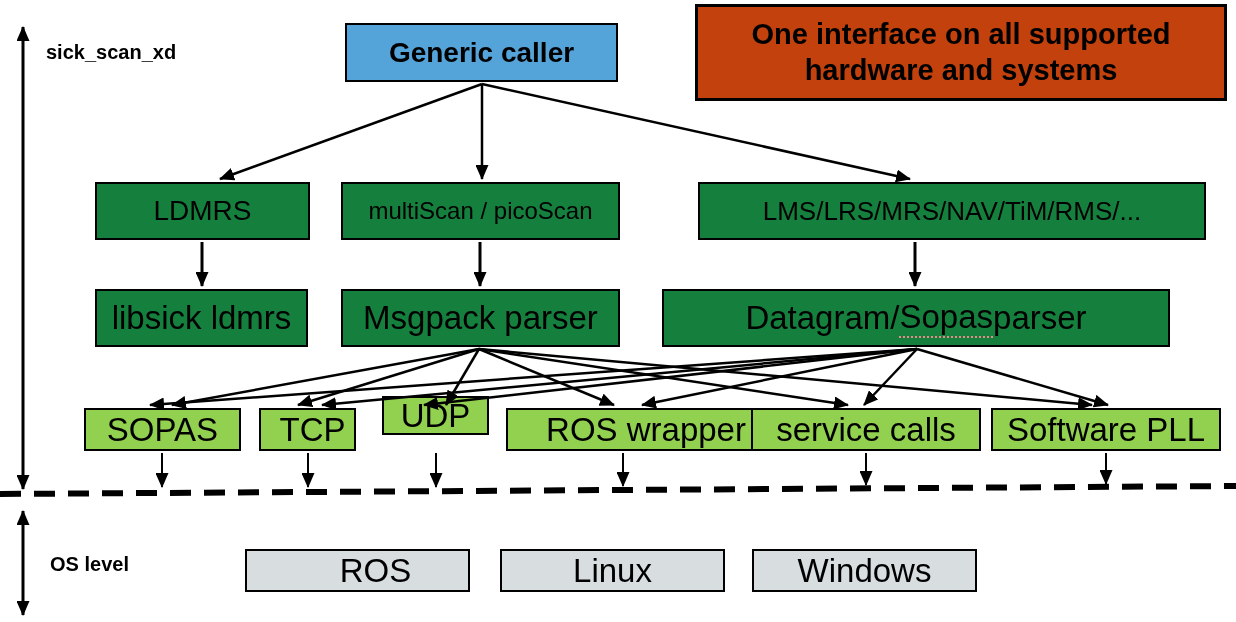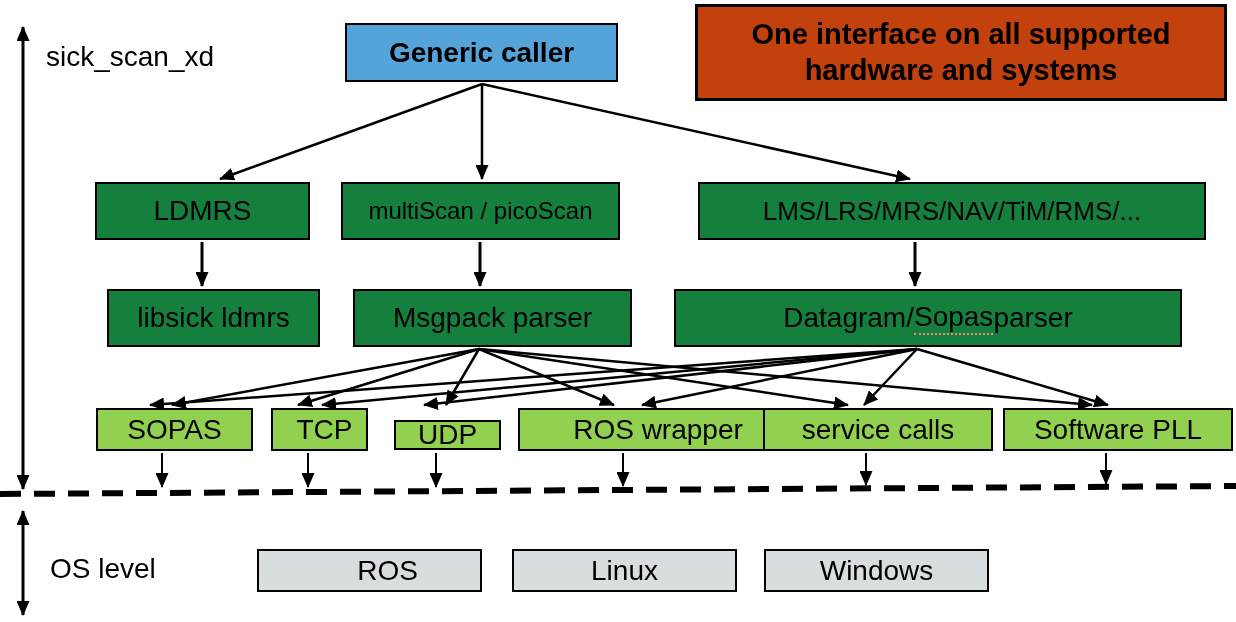--- a/index.html
+++ b/index.html
@@ -17,33 +17,33 @@
     text-align:center;
     border:2px solid #000;
     box-sizing:border-box;
     white-space:nowrap;
   }
   .blue{background:#54a4da;font-weight:bold;}
   .orange{background:#15803d;}
   .green{background:#92d050;}
   .gray{background:#d8dde0;}
   .f28{font-size:28px;}
-  .f27{font-size:28px;margin-left:12px;}
+  .f27{font-size:33px;}
   .f26{font-size:26px;}
   .f24{font-size:24px;}
   .title-box{
     position:absolute;
     left:695px;top:4px;width:532px;height:97px;
     border:3px solid #000;box-sizing:border-box;
     display:flex;flex-direction:column;align-items:center;justify-content:center;
     font-weight:bold;font-size:29px;line-height:1.22;text-align:center;
     background:#c2410c;
   }
   .side-label{
-    position:absolute;font-size:28px;white-space:nowrap;
+    position:absolute;font-size:20px;white-space:nowrap;font-weight:bold;
   }
   #lbl-sick{left:46px;top:41px;}
   #lbl-os{left:50px;top:553px;}
   #svg-layer{position:absolute;left:0;top:0;pointer-events:none;}
   .squiggle{border-bottom:2px dotted #ef8a8a;}
 </style>
 </head>
 <body>
 
 <div id="canvas">
@@ -68,21 +68,21 @@
   <div class="node orange f27" style="left:662px;top:289px;width:508px;height:58px;">
     <span>Datagram/</span>
       <span class="squiggle">Sopas</span>
       <span> parser</span>
   </div>
 
   <div class="node green f27" style="left:84px;top:408px;width:157px;height:43px;">SOPAS</div>
 
   <div class="node green f27" style="left:259px;top:408px;width:97px;height:43px;padding-left:10px;">TCP</div>
 
-  <div class="node green f27" style="left:382px;top:420px;width:107px;height:30px;">UDP</div>
+  <div class="node green f27" style="left:382px;top:396px;width:107px;height:39px;">UDP</div>
 
   <div class="node green f27" style="left:506px;top:408px;width:280px;height:43px;">ROS wrapper</div>
 
   <div class="node green f27" style="left:751px;top:408px;width:230px;height:43px;">service calls</div>
 
   <div class="node green f27" style="left:991px;top:408px;width:230px;height:43px;">Software PLL</div>
 
   <div class="node gray f27" style="left:245px;top:549px;width:225px;height:43px;padding-left:36px;">ROS</div>
 
   <div class="node gray f27" style="left:500px;top:549px;width:225px;height:43px;">Linux</div>

